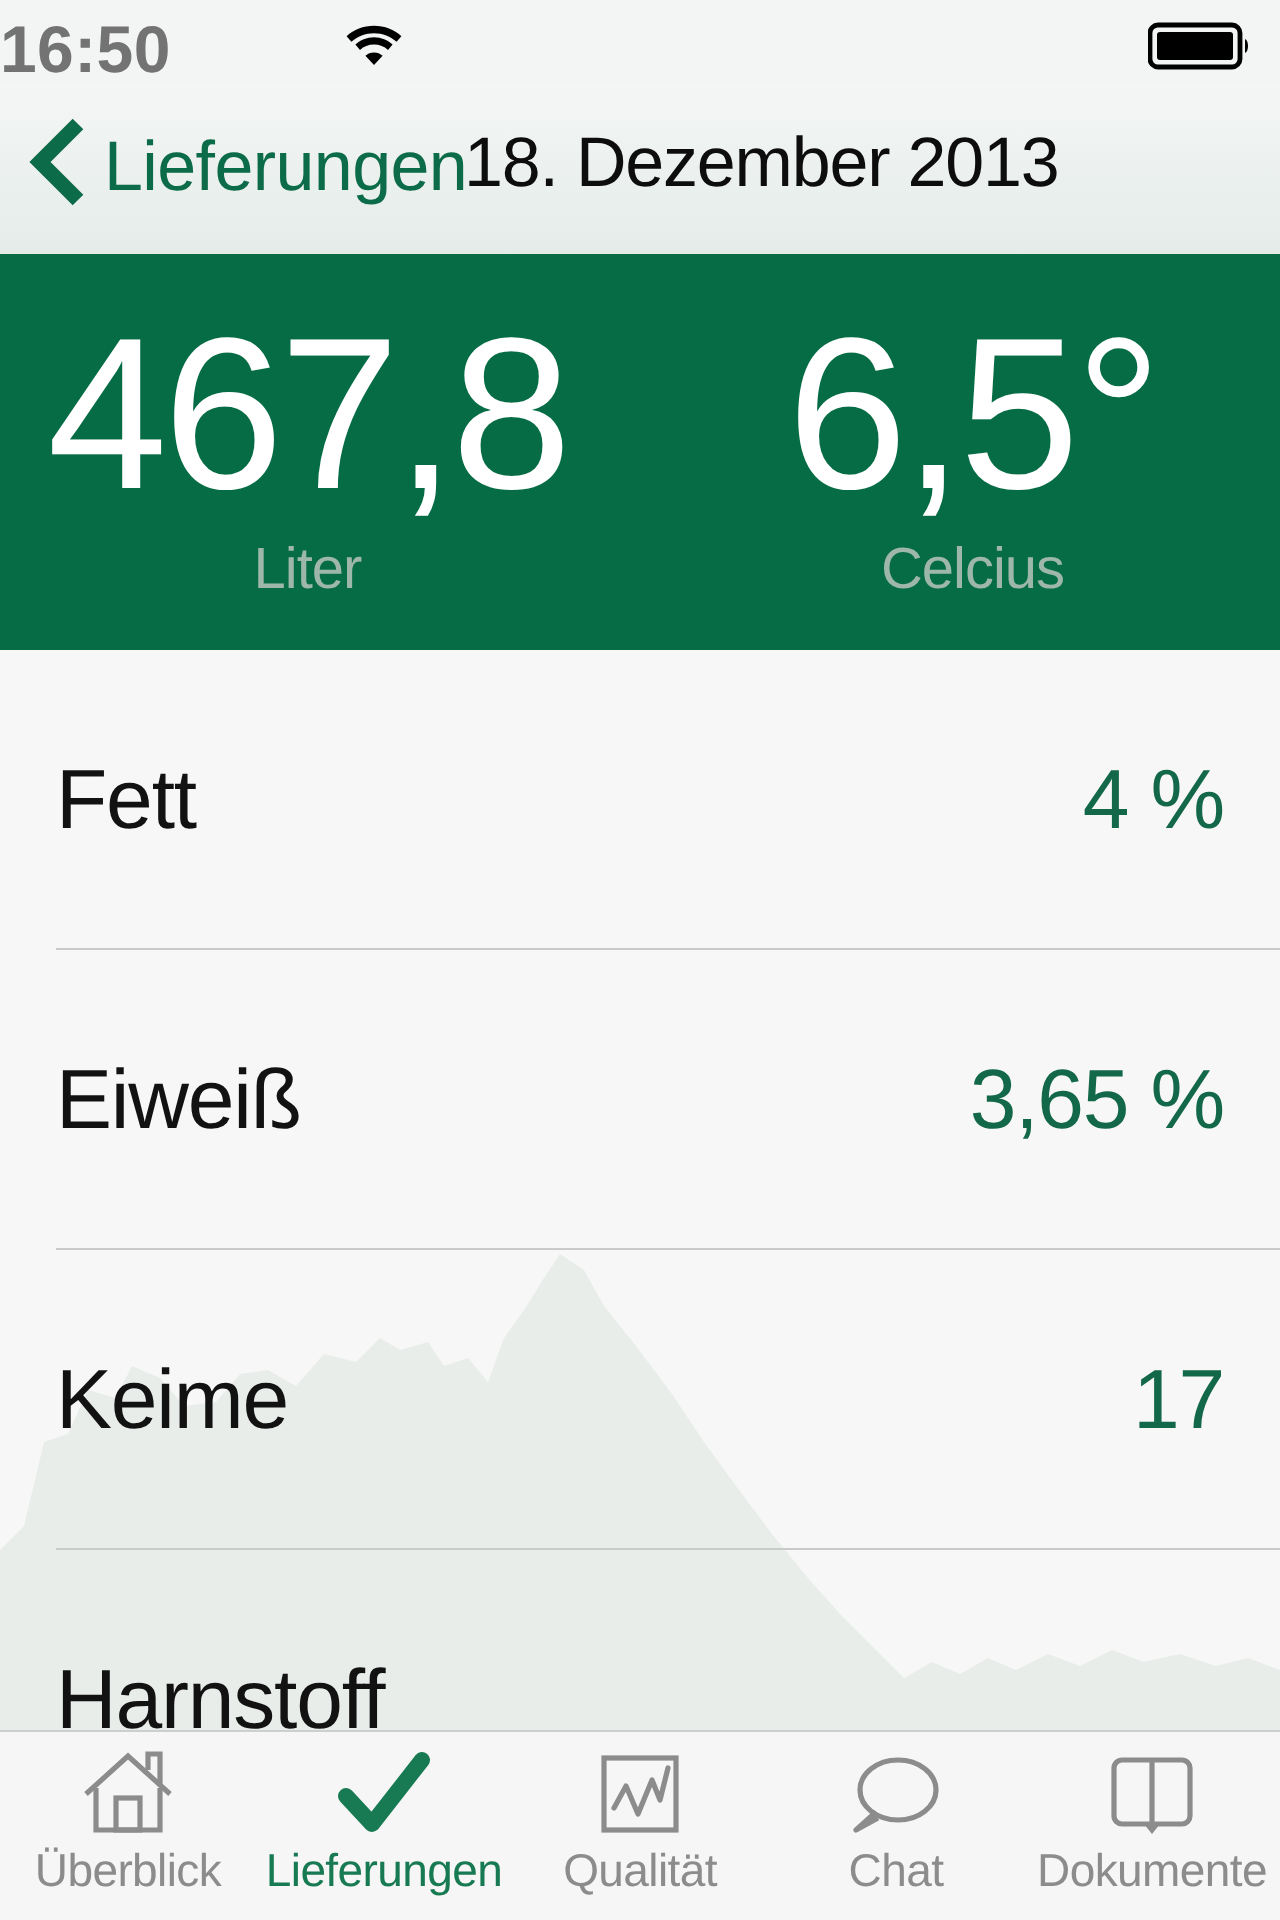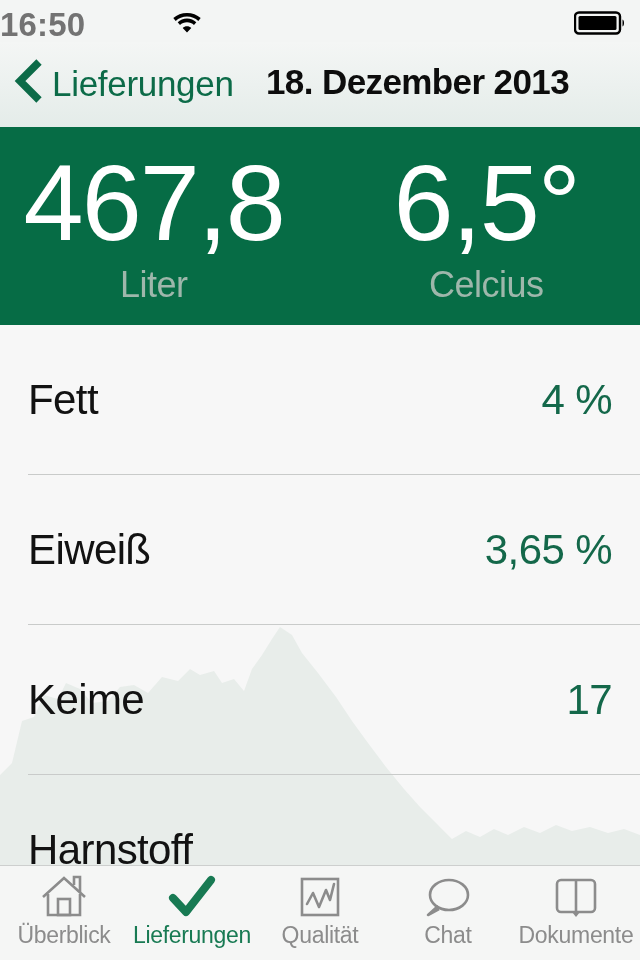--- a/index.html
+++ b/index.html
@@ -45,43 +45,43 @@
   #nav-back {
     position:absolute; left:14px; top:16px;
     display:flex; align-items:center; cursor:pointer;
   }
   #nav-back-chevron { display:block; }
   #nav-back-label {
     font-size:35px; color:#0C6B48; margin-left:8px;
     letter-spacing:-0.3px; line-height:1;
   }
   #nav-title {
-    position:absolute; left:266px; top:18px;
-    font-size:35px; font-weight:bold; color:#0D0D0D;
+    position:absolute; left:232px; top:18px;
+    font-size:35px; font-weight:normal; color:#0D0D0D;
     letter-spacing:-0.6px; line-height:1.25;
   }
 
   
   #summary {
     position:absolute; top:127px; left:0;
     width:640px; height:198px;
     background:#066C45;
     display:flex;
     gap:25px;
   }
   .sum-cell {
     flex:1; display:flex; flex-direction:column;
     align-items:center; justify-content:center;
   }
   .sum-value {
     font-size:108px; color:#FFFFFF; line-height:1;
     font-weight:300; letter-spacing:-2px;
   }
   .sum-unit {
-    font-size:36px; color:#9EB7AB; margin-top:10px;
+    font-size:29px; color:#9EB7AB; margin-top:10px;
     line-height:1; letter-spacing:-0.5px;
   }
 
   
   #content {
     position:absolute; top:325px; left:0;
     width:640px; height:540px;
     background:#F7F7F7; overflow:hidden;
   }
   #watermark {

